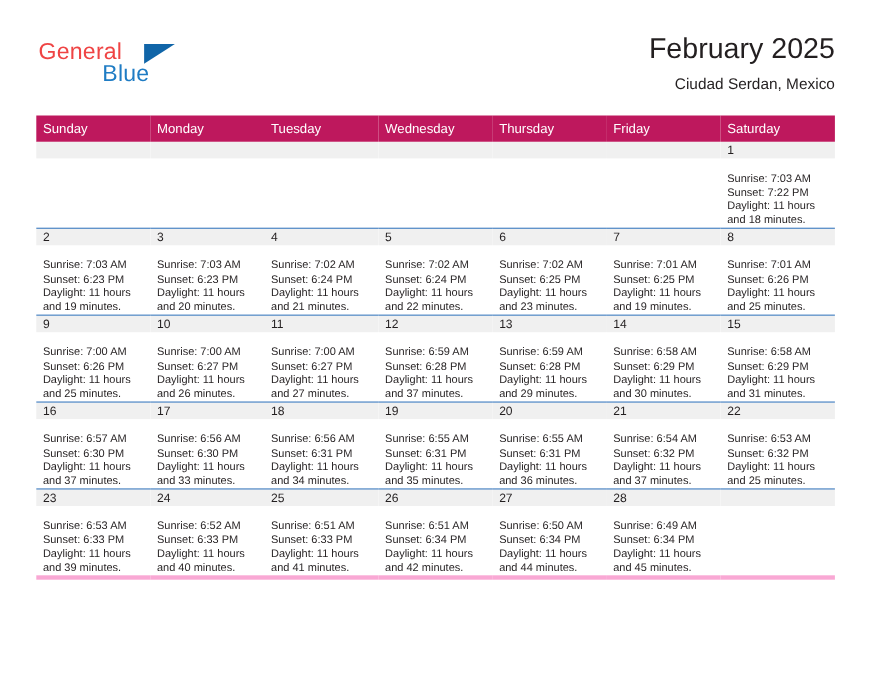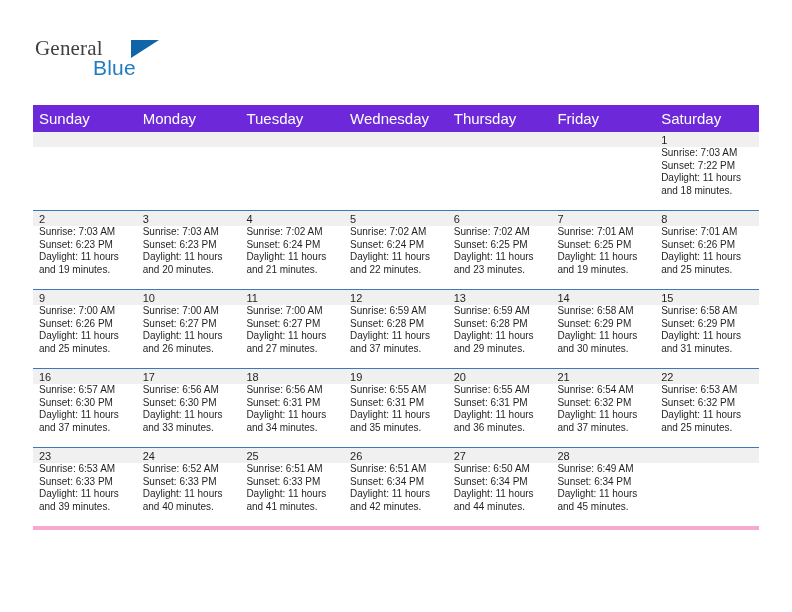--- a/index.html
+++ b/index.html
@@ -35,22 +35,22 @@
     top: 8px;
     width: 220px;
     height: 52px;
   }
   .logo-general {
     position: absolute;
     left: 2px;
     top: 0px;
     font-size: 21px;
     letter-spacing: 0.2px;
-    color: #404040;
-    font-family: Liberation Serif, serif;
+    color: #ef4444;
+    font-family: Liberation Sans, sans-serif;
   }
   .logo-blue {
     position: absolute;
     left: 60px;
     top: 20px;
     font-size: 21px;
     letter-spacing: 0.2px;
     color: #1f7cc4;
     font-family: Liberation Sans, sans-serif;
   }
@@ -90,23 +90,23 @@
     left: 33px;
     top: 105px;
     width: 726px;
   }
   table.cal {
     border-collapse: collapse;
     table-layout: fixed;
     width: 726px;
   }
   table.cal th {
-    background: #6d28d9;
+    background: #be185d;
     color: #ffffff;
-    font-size: 15px;
+    font-size: 12px;
     font-weight: normal;
     text-align: left;
     padding: 5px 0 5px 6px;
     height: 11px;
     border: none;
   }
   table.cal td {
     vertical-align: top;
     padding: 0;
     border: none;
@@ -125,21 +125,21 @@
     height: 15px;
     padding: 2px 0 1px 6px;
     font-size: 11px;
     color: #231f20;
     box-sizing: border-box;
   }
   .daynum-strip.empty {
     color: transparent;
   }
   .cell-body {
-    padding: 0 4px 0 6px;
+    padding: 13px 4px 0 6px;
     font-size: 10px;
     line-height: 12.5px;
     color: #231f20;
   }
   .cell-body div {
     white-space: nowrap;
   }
   .cell-empty .cell-body { visibility: hidden; }
 </style>
 </head>
@@ -148,20 +148,24 @@
 <div class="page">
 
   <div class="header">
 
     <div class="logo">
       <span class="logo-general">General</span>
       <span class="logo-triangle"></span>
       <span class="logo-blue">Blue</span>
     </div>
 
+    <div class="title-block">
+      <div class="cal-title">February 2025</div>
+      <div class="cal-subtitle">Ciudad Serdan, Mexico</div>
+    </div>
 
   </div>
 
   <div class="calendar">
     <table class="cal">
       <colgroup>
         <col style="width:103.7px">
           <col style="width:103.7px">
           <col style="width:103.7px">
         <col style="width:103.7px">

